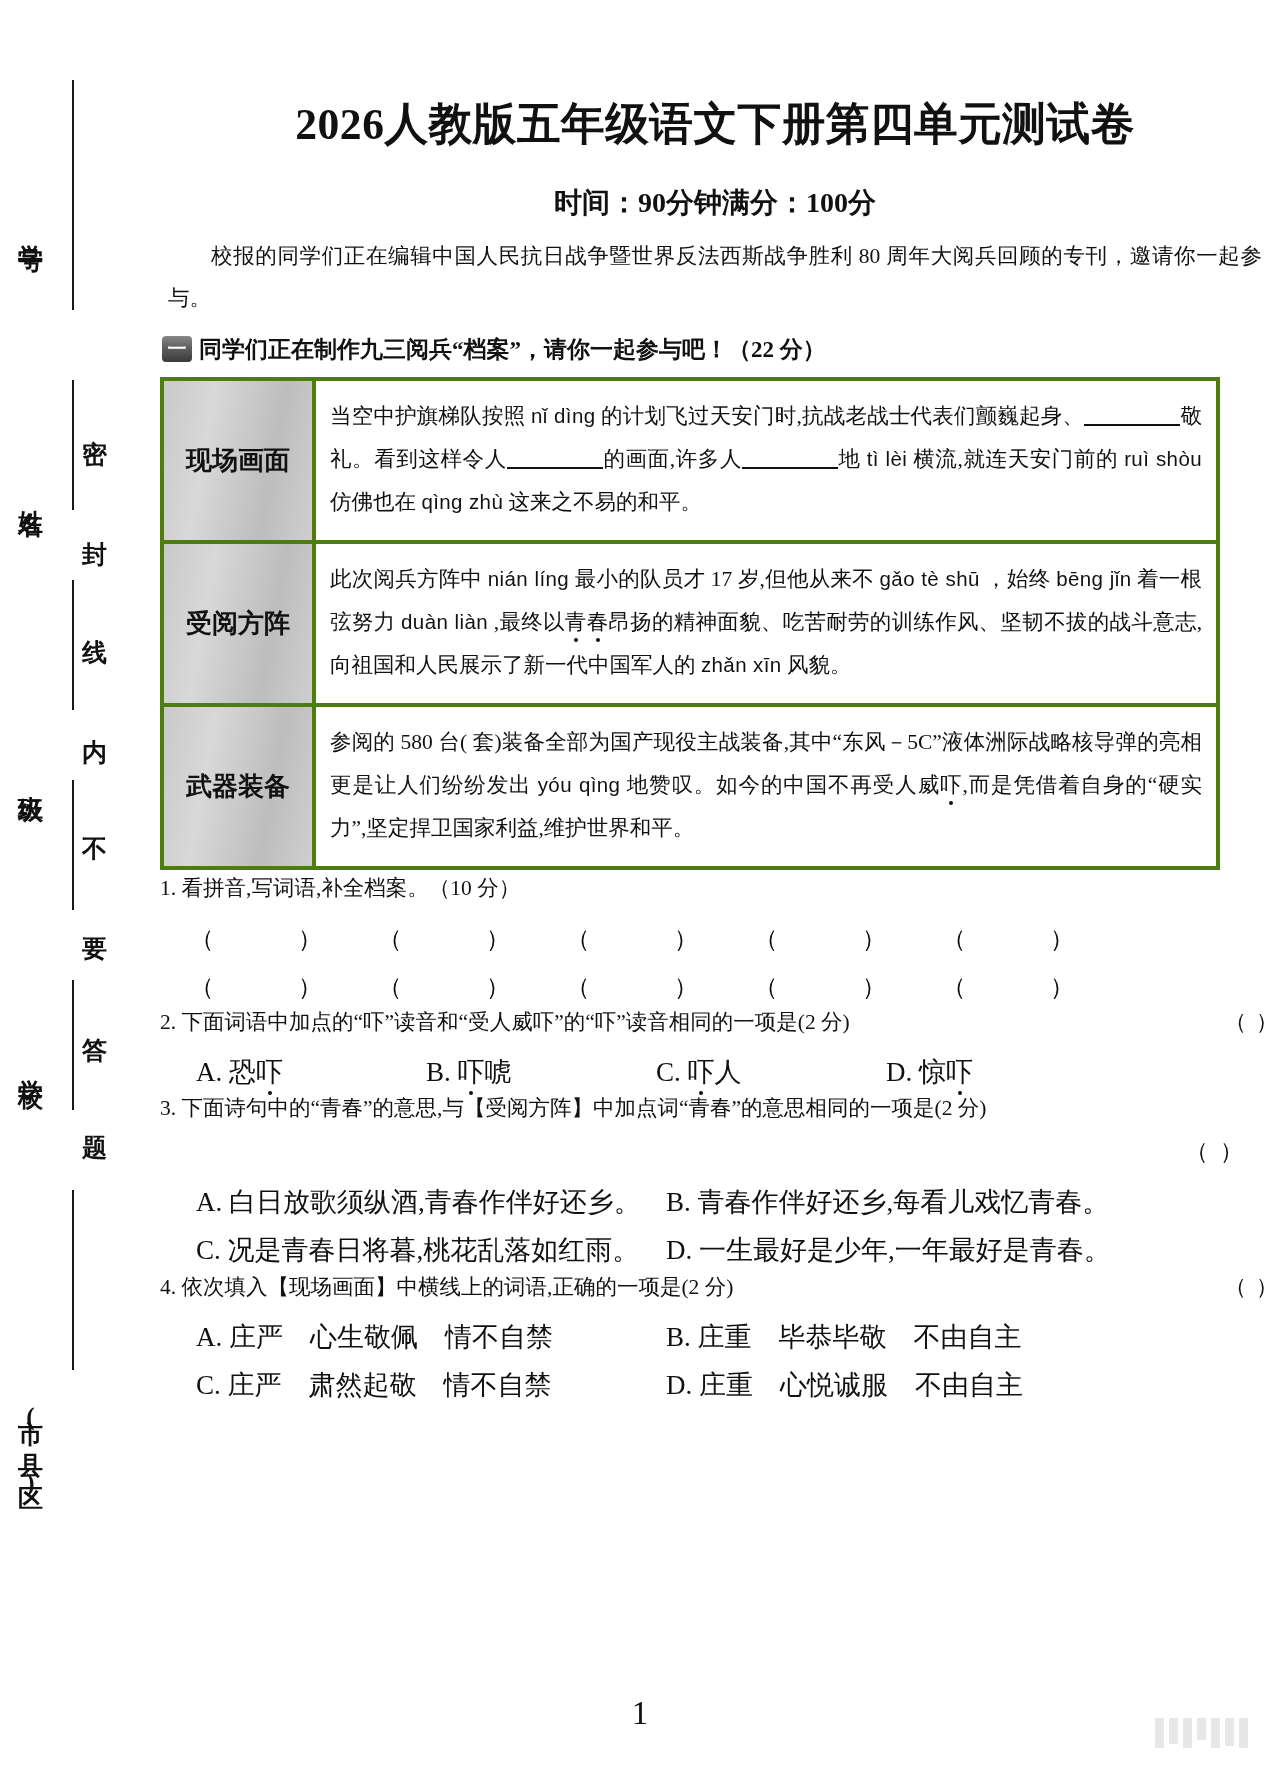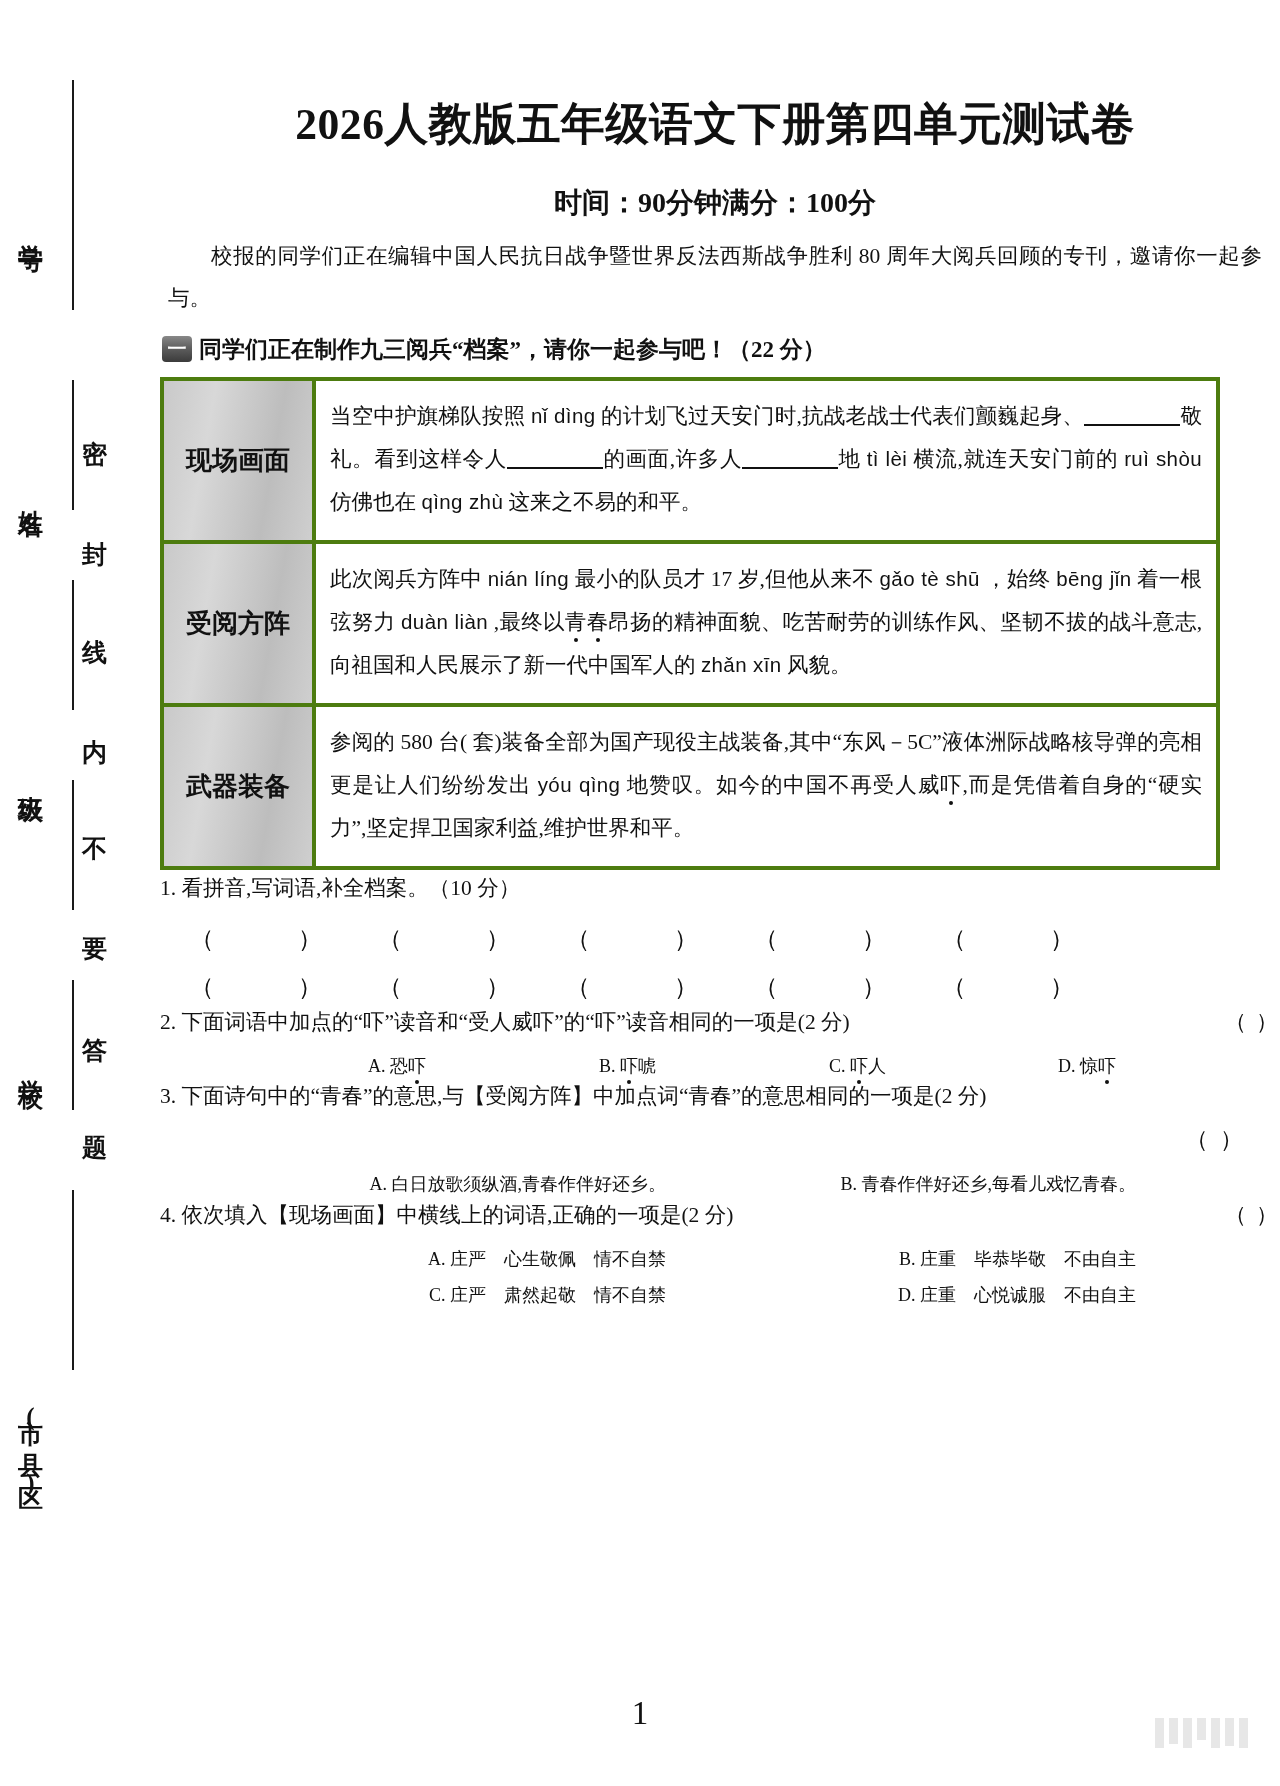--- a/index.html
+++ b/index.html
@@ -161,22 +161,21 @@
   }
   .paren-row .cell {
     width: 188px;
     white-space: nowrap;
   }
   .paren-row .cell .op { margin-right: 84px; }
 
   .opts {
     margin: 12px 0 0 46px;
     display: flex;
-    font-size: 18px;
-    text-align: right;
+    font-size: 27px;
   }
   .opts .op { width: 230px; white-space: nowrap; }
   .opts.wide .op { width: 470px; }
   .opts.wide2 .op { width: 470px; }
 
   .right-brackets {
     margin: 4px 0 0 0;
     text-align: right;
     padding-right: 34px;
     font-size: 23px;
@@ -306,20 +305,24 @@
 
   <div class="q">
     <span>3.</span>
     <span>下面诗句中的“青春”的意思,与【受阅方阵】中加点词“青春”的意思相同的一项是(2 分)</span>
     <div class="right-brackets">（    ）</div>
   </div>
   <div class="opts wide" id="q3r1">
       <span class="op">A. 白日放歌须纵酒,青春作伴好还乡。</span>
       <span class="op">B. 青春作伴好还乡,每看儿戏忆青春。</span>
     </div>
+  <div class="opts wide" id="q3r2">
+      <span class="op">C. 况是青春日将暮,桃花乱落如红雨。</span>
+      <span class="op">D. 一生最好是少年,一年最好是青春。</span>
+    </div>
 
   <div class="q">
     <div class="q-line">
       <span class="q-text">
         <span>4.</span>
         <span>依次填入【现场画面】中横线上的词语,正确的一项是(2 分)</span>
       </span>
       <span class="q-bracket">（    ）</span>
     </div>
   </div>

